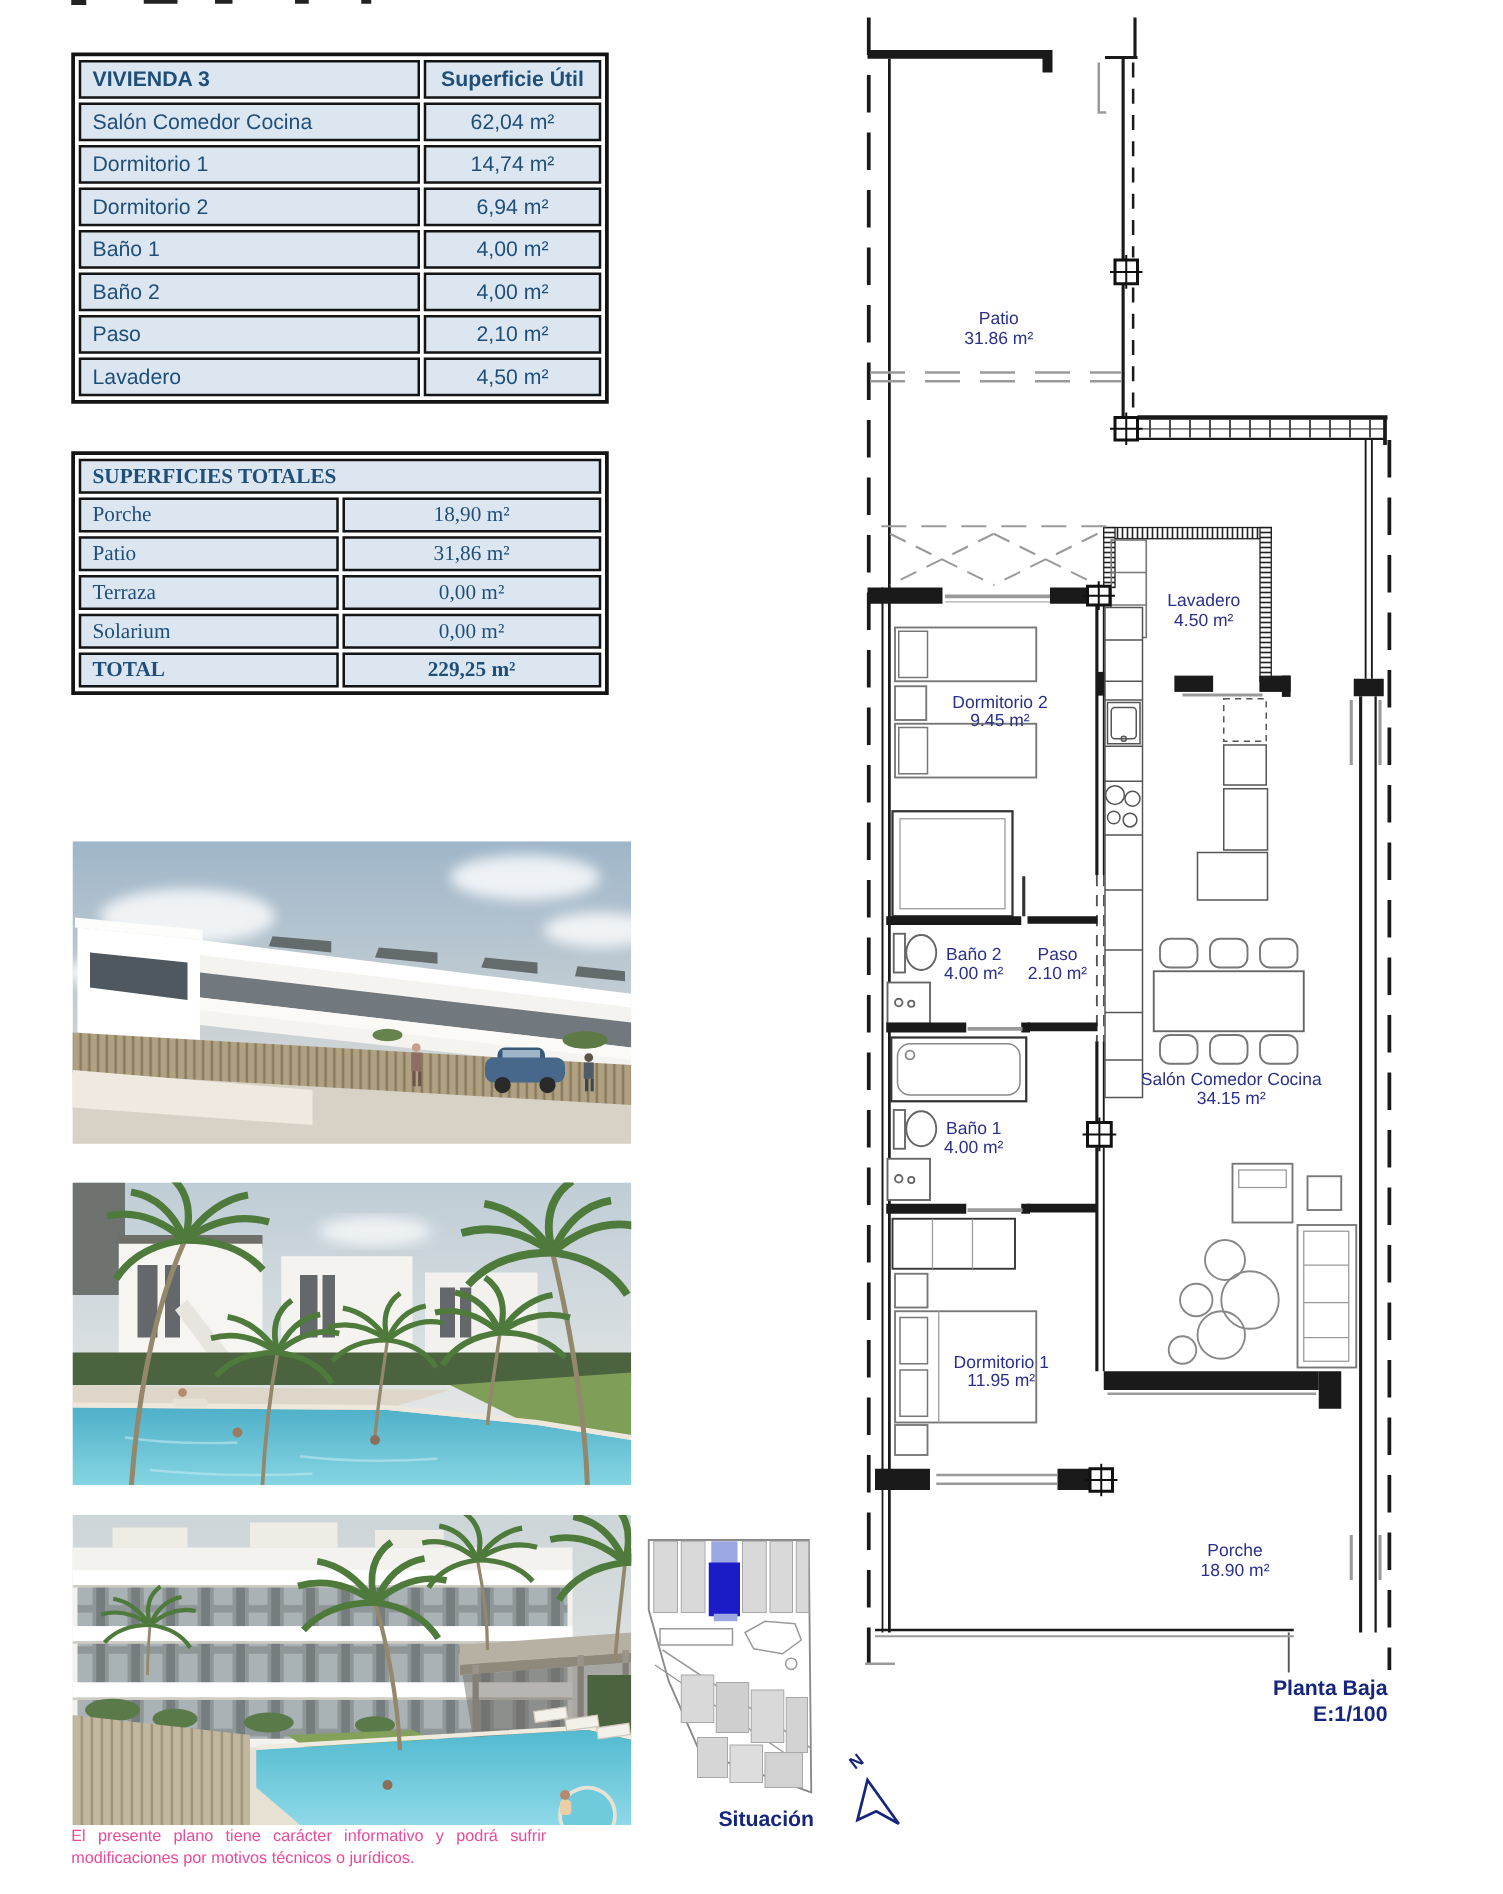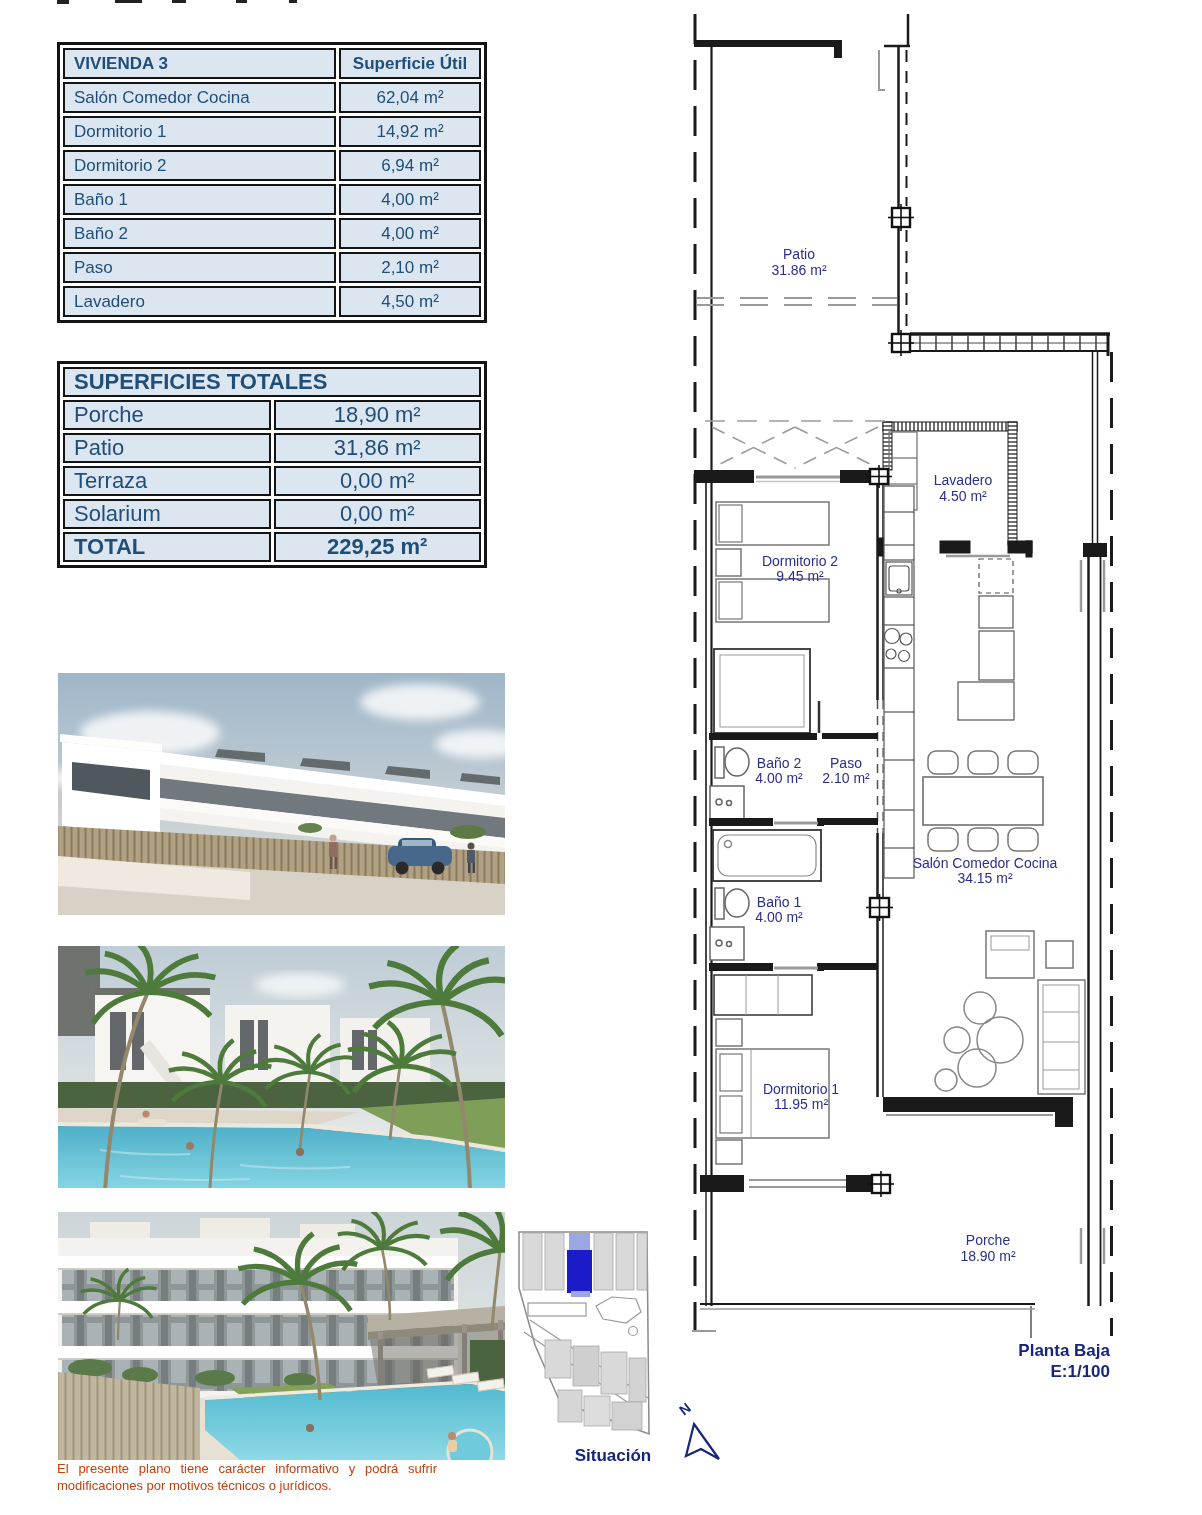--- a/index.html
+++ b/index.html
@@ -7,45 +7,45 @@
           font-family:"Liberation Sans",sans-serif;overflow:hidden;}
   table.datatable{position:absolute;border-collapse:separate;border-spacing:3px;
           background:#fff;border:3px solid #141414;table-layout:fixed;}
   .datatable td{border:2px solid #141414;background:#dce6f1;color:#1f4e79;
           font-size:17px;padding:0 9px;height:27px;white-space:nowrap;overflow:hidden;}
   .datatable td.val{text-align:center;width:120px;}
   .datatable tr.hdr td{font-weight:bold;}
   .datatable tr.total td{font-weight:bold;}
   #t1{left:57px;top:42px;width:430px;}
   #t2{left:57px;top:361px;width:430px;}
-  #t2 td{height:24px;font-size:22px;}
+  #t2 td{height:24px;font-size:17px;font-family:Liberation Serif, serif;}
   #plan-svg{position:absolute;left:0;top:0;}
   .disclaimer{position:absolute;left:57px;top:1461px;width:380px;
-          font-size:13px;line-height:1.3;color:#c2410c;text-align:justify;}
+          font-size:13px;line-height:1.3;color:#ec4899;text-align:justify;}
   .roomlbl{font-size:14px;fill:#2a2f8c;}
   .caption{font-size:17px;font-weight:bold;fill:#16267c;}
 </style>
 </head>
 <body>
 
 <div class="canvas">
 
   <table id="t1" class="datatable">
     <tbody>
         <tr class="hdr">
       <td>VIVIENDA 3</td>
       <td class="val">Superficie Útil</td>
     </tr>
     <tr>
       <td>Salón Comedor Cocina</td>
       <td class="val">62,04 m²</td>
     </tr>
     <tr>
       <td>Dormitorio 1</td>
-      <td class="val">14,92 m²</td>
+      <td class="val">14,74 m²</td>
     </tr>
     <tr>
       <td>Dormitorio 2</td>
       <td class="val">6,94 m²</td>
     </tr>
     <tr>
       <td>Baño 1</td>
       <td class="val">4,00 m²</td>
     </tr>
     <tr>

